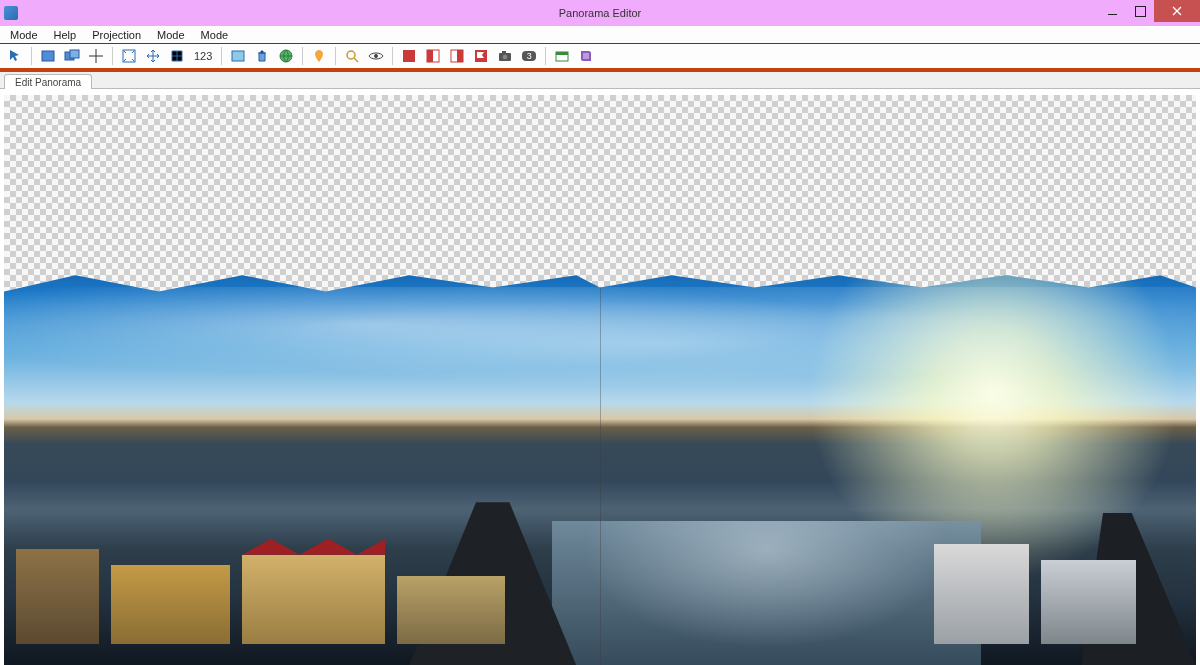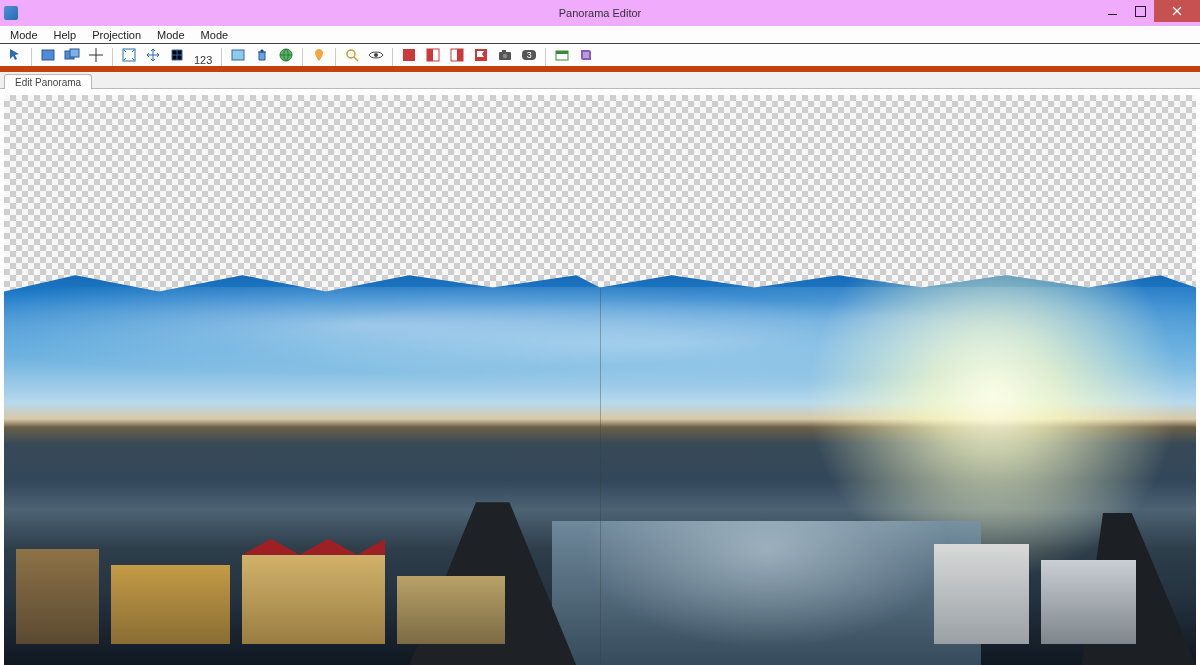--- a/index.html
+++ b/index.html
@@ -58,23 +58,23 @@
   }
   .menubar .menu-item {
     padding: 2px 8px;
     color:#222;
     cursor:default;
   }
   
   .toolbar {
     height: 28px;
     background:#fdfdfd;
-    border-bottom:6px solid #c2410c;
+    border-bottom:4px solid #c2410c;
     display:flex;
-    align-items:flex-end;
+    align-items:center;
     padding:0 4px;
     gap:2px;
   }
   .tb-btn {
     width:22px; height:22px;
     display:flex; align-items:center; justify-content:center;
     border:1px solid transparent;
     border-radius:2px;
   }
   .tb-sep {

